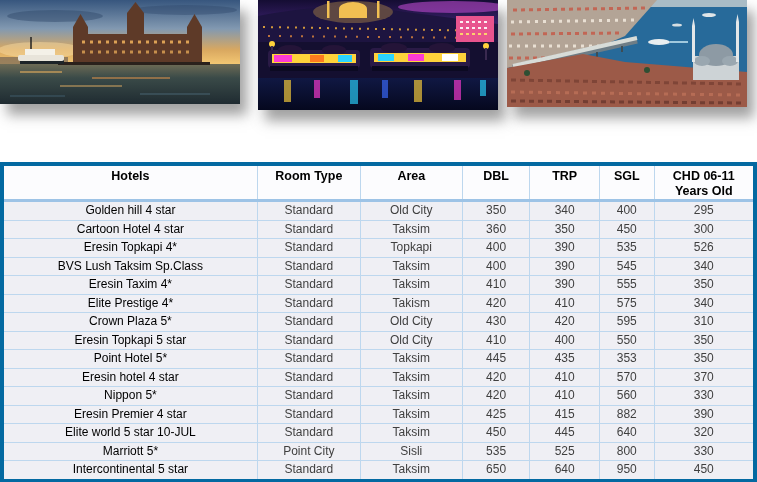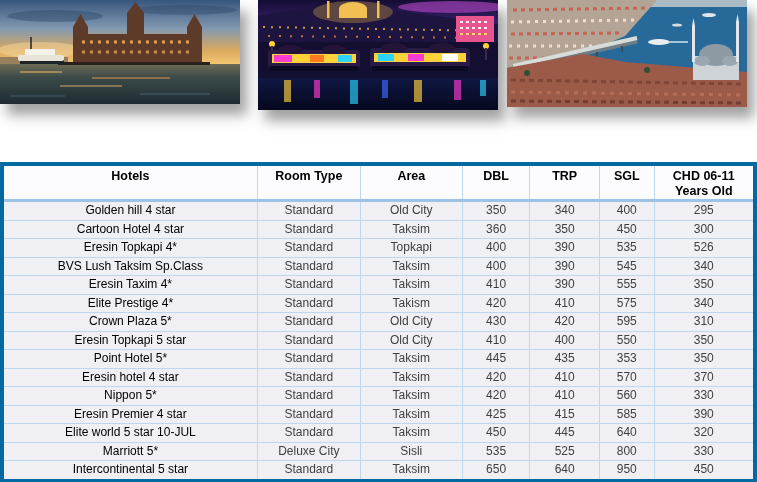--- a/index.html
+++ b/index.html
@@ -323,35 +323,35 @@
           <td class="col-trp">410</td>
           <td class="col-sgl">560</td>
           <td class="col-chd">330</td>
         </tr>
         <tr>
           <td class="col-hotels hotel-name">Eresin Premier 4 star</td>
           <td class="col-room-type">Standard</td>
           <td class="col-area">Taksim</td>
           <td class="col-dbl">425</td>
           <td class="col-trp">415</td>
-          <td class="col-sgl">585</td>
+          <td class="col-sgl">882</td>
           <td class="col-chd">390</td>
         </tr>
         <tr>
           <td class="col-hotels hotel-name">Elite world 5 star 10-JUL</td>
           <td class="col-room-type">Standard</td>
           <td class="col-area">Taksim</td>
           <td class="col-dbl">450</td>
           <td class="col-trp">445</td>
           <td class="col-sgl">640</td>
           <td class="col-chd">320</td>
         </tr>
         <tr>
           <td class="col-hotels hotel-name">Marriott 5*</td>
-          <td class="col-room-type">Deluxe City</td>
+          <td class="col-room-type">Point City</td>
           <td class="col-area">Sisli</td>
           <td class="col-dbl">535</td>
           <td class="col-trp">525</td>
           <td class="col-sgl">800</td>
           <td class="col-chd">330</td>
         </tr>
         <tr>
           <td class="col-hotels hotel-name">Intercontinental 5 star</td>
           <td class="col-room-type">Standard</td>
           <td class="col-area">Taksim</td>

